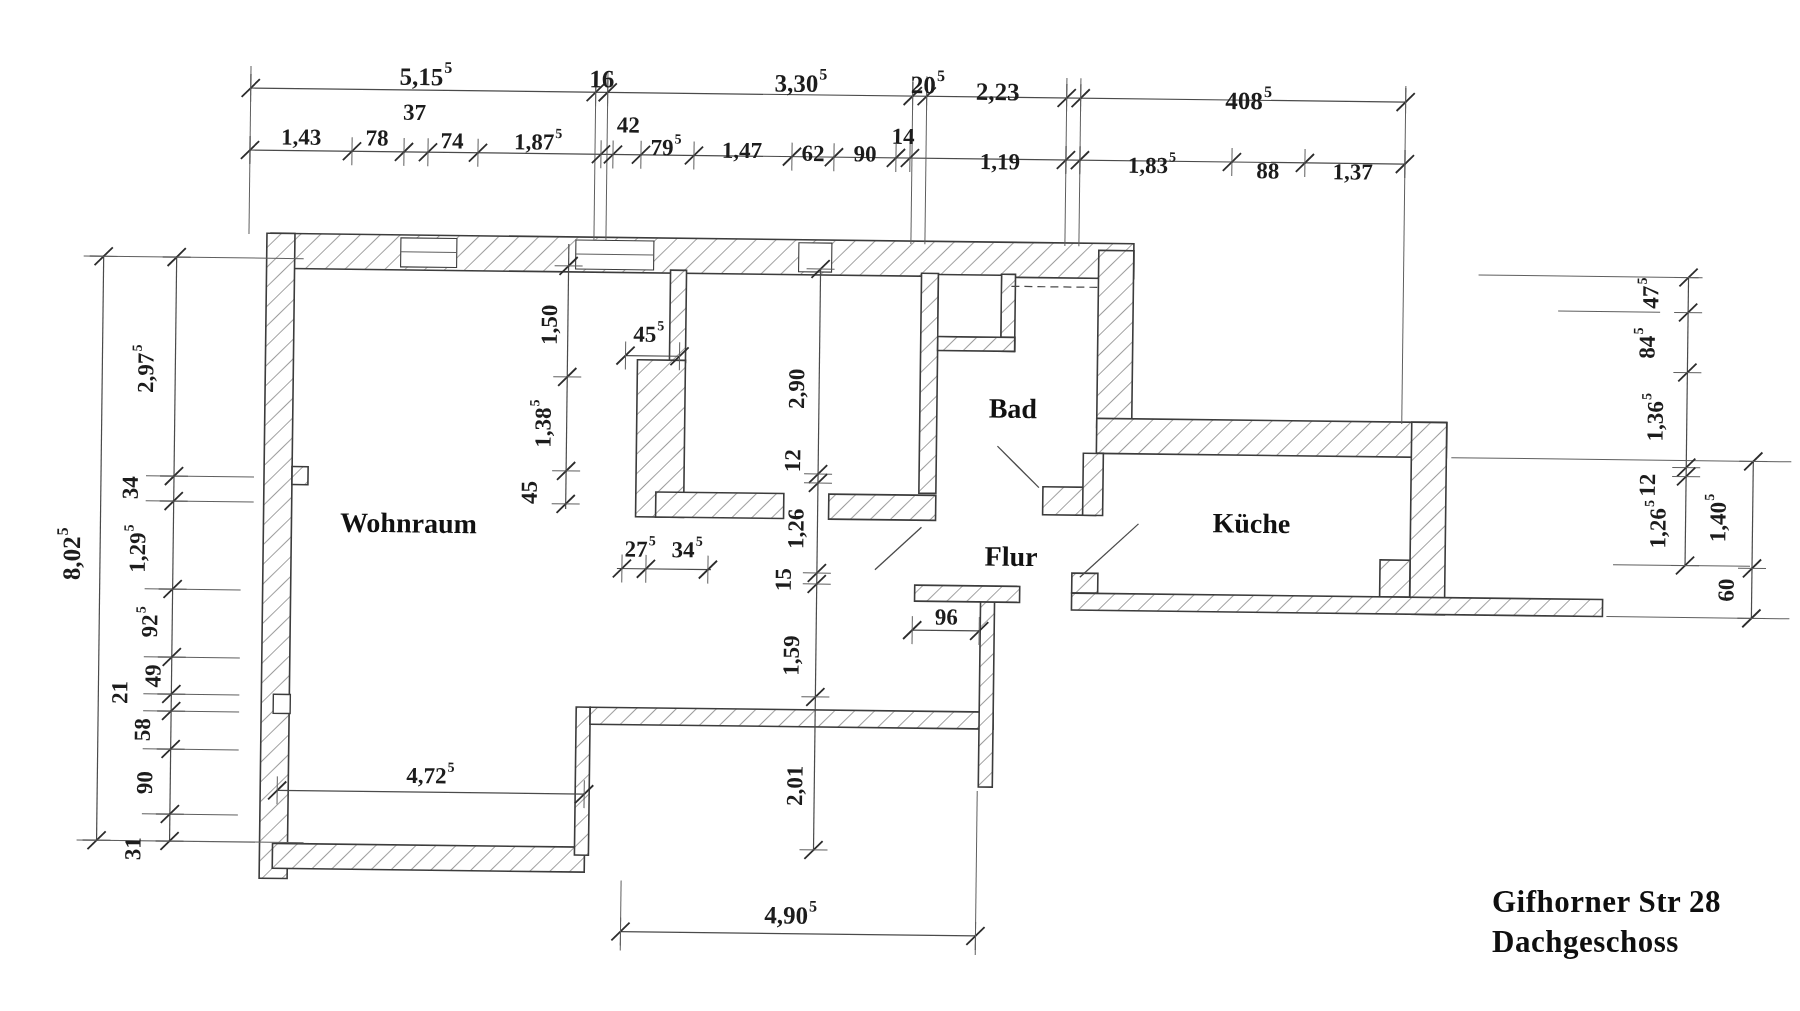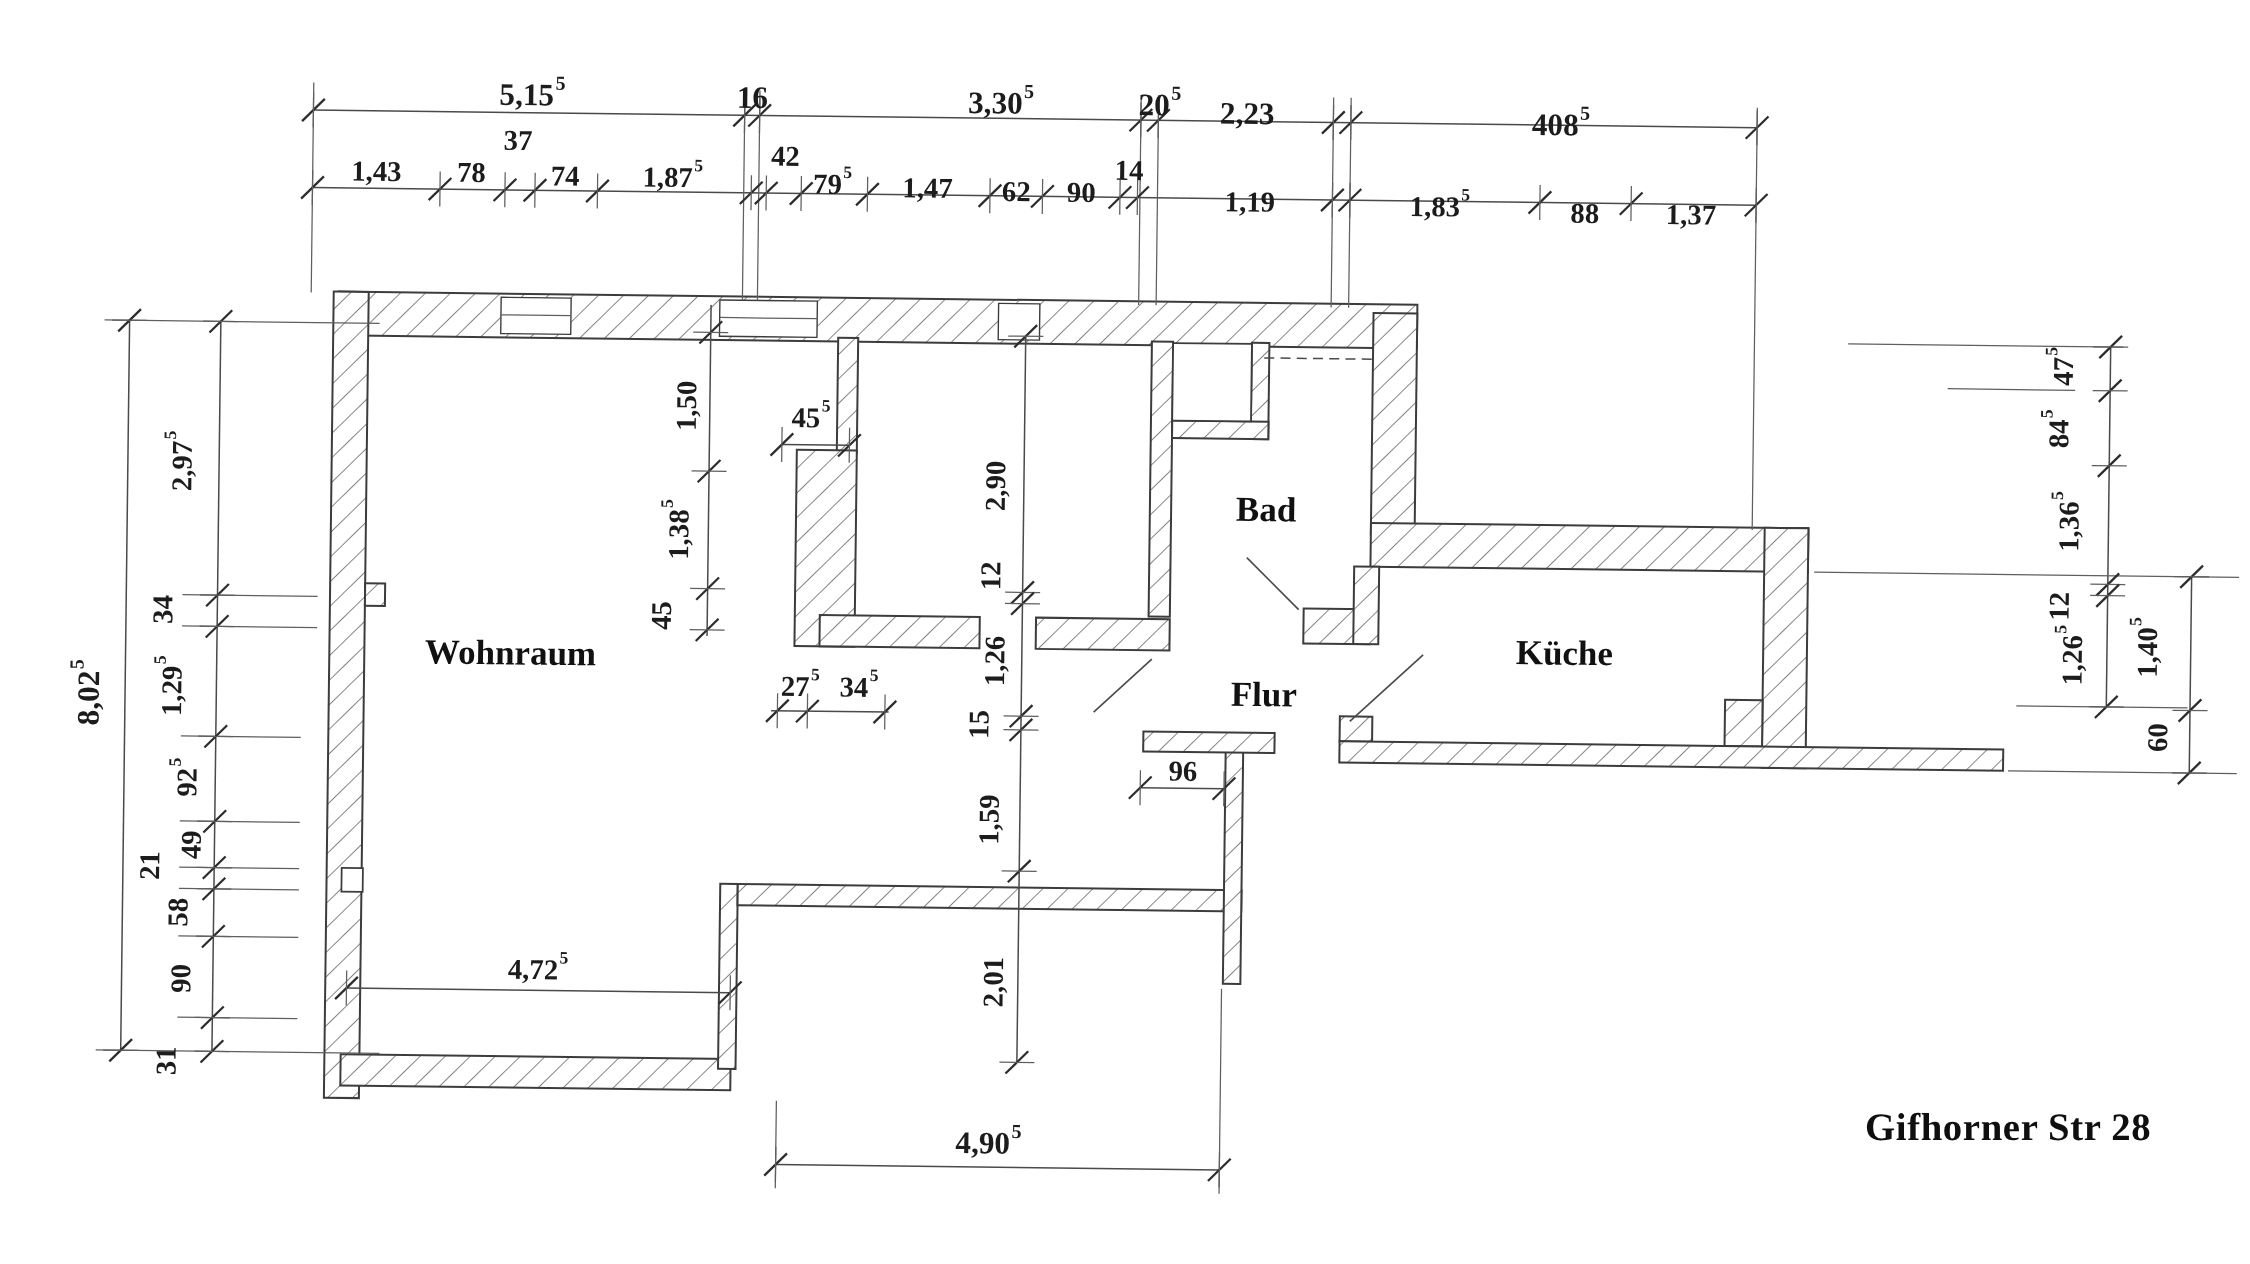--- a/index.html
+++ b/index.html
@@ -345,13 +345,14 @@
         <text x="413" y="521" text-anchor="middle" dominant-baseline="central" class="room">Wohnraum</text>
         <text x="1016" y="399" text-anchor="middle" dominant-baseline="central" class="room">Bad</text>
         <text x="1016" y="547" text-anchor="middle" dominant-baseline="central" class="room">Flur</text>
         <text x="1256" y="511" text-anchor="middle" dominant-baseline="central" class="room">Küche</text>
       </g>
   </g>
 </svg>
 
 <div id="title-block">
   <div>Gifhorner Str 28</div>
+  <div>Dachgeschoss</div>
 </div>
 
 </body></html>

